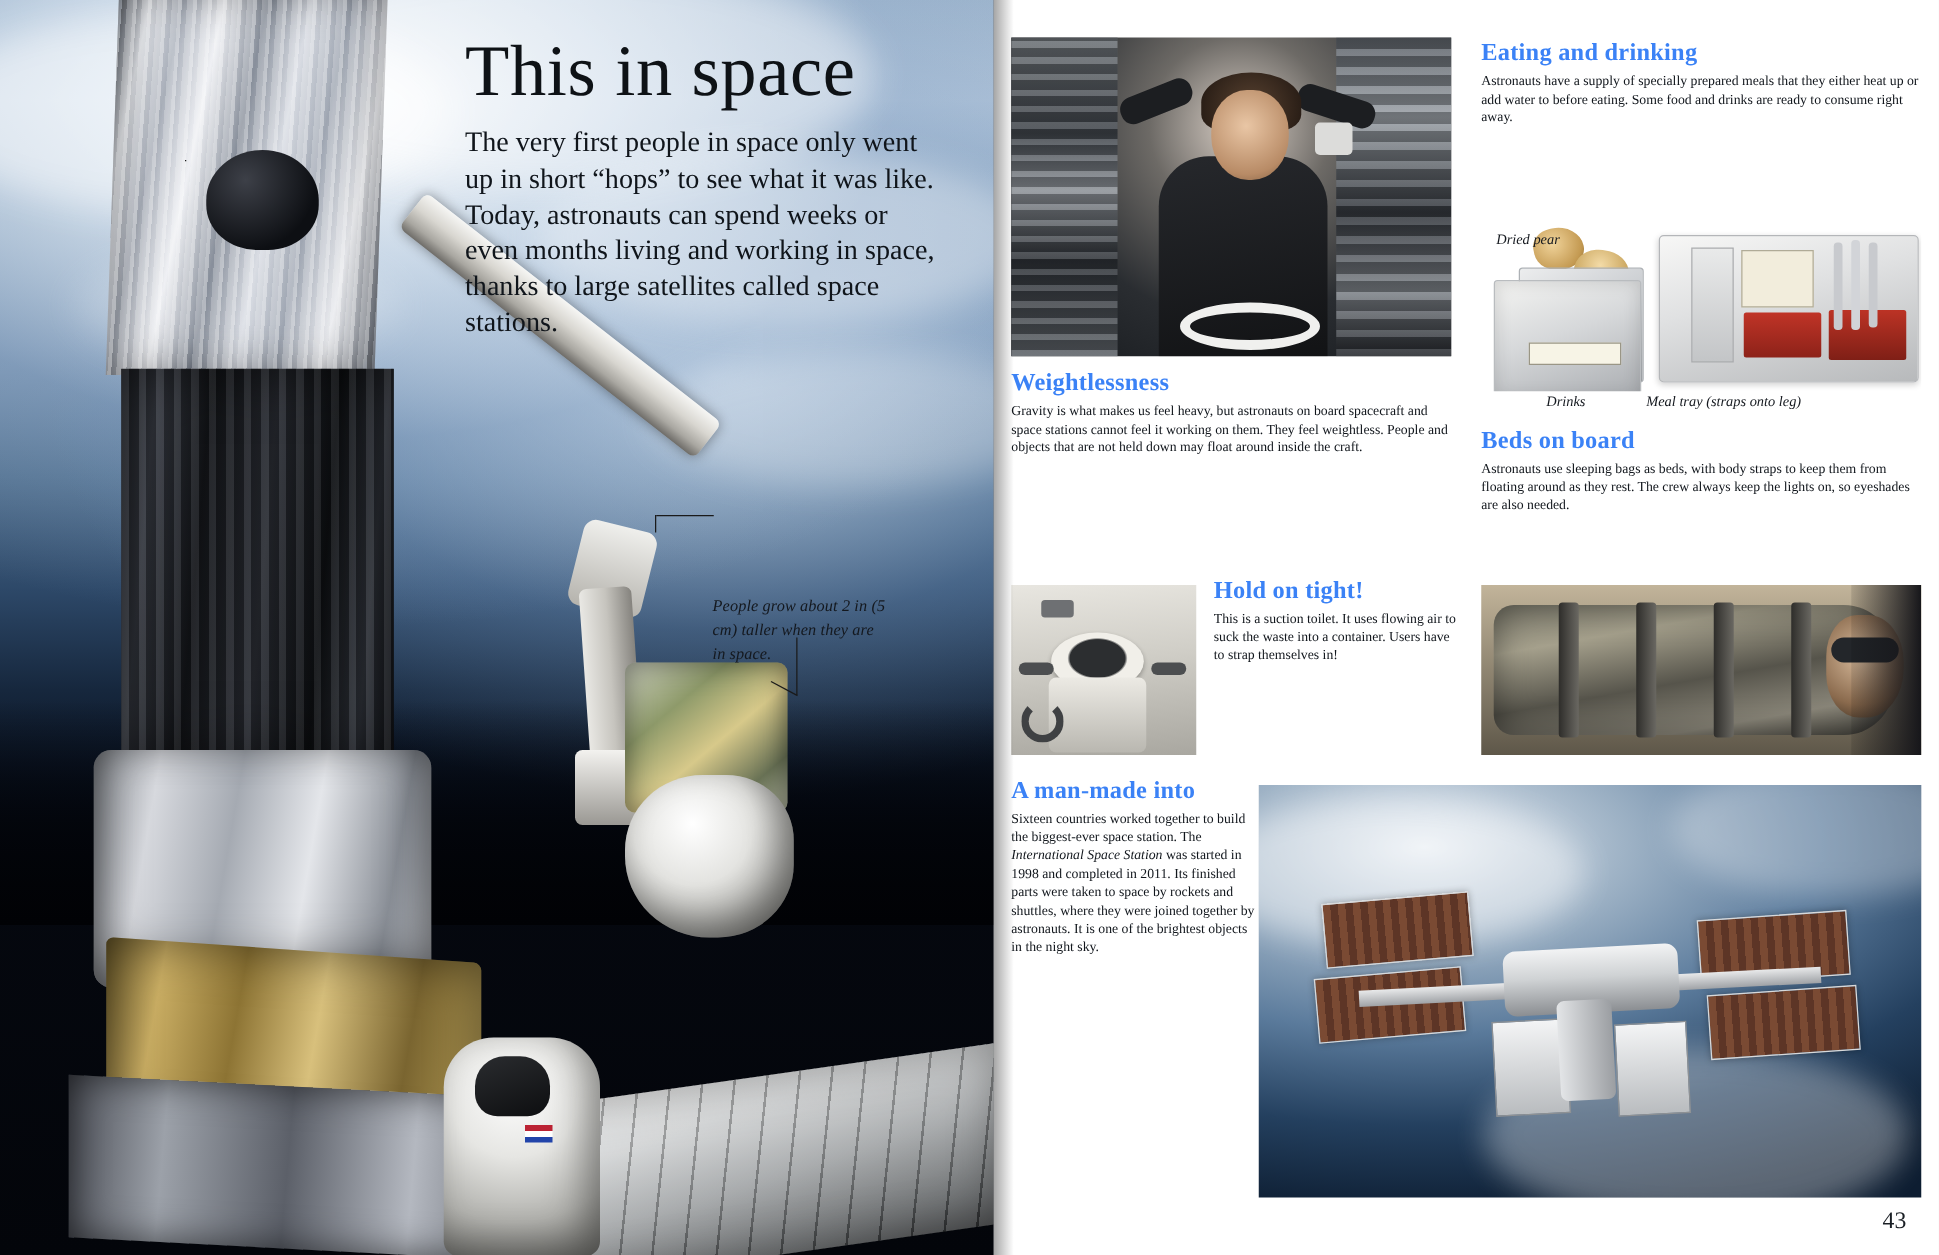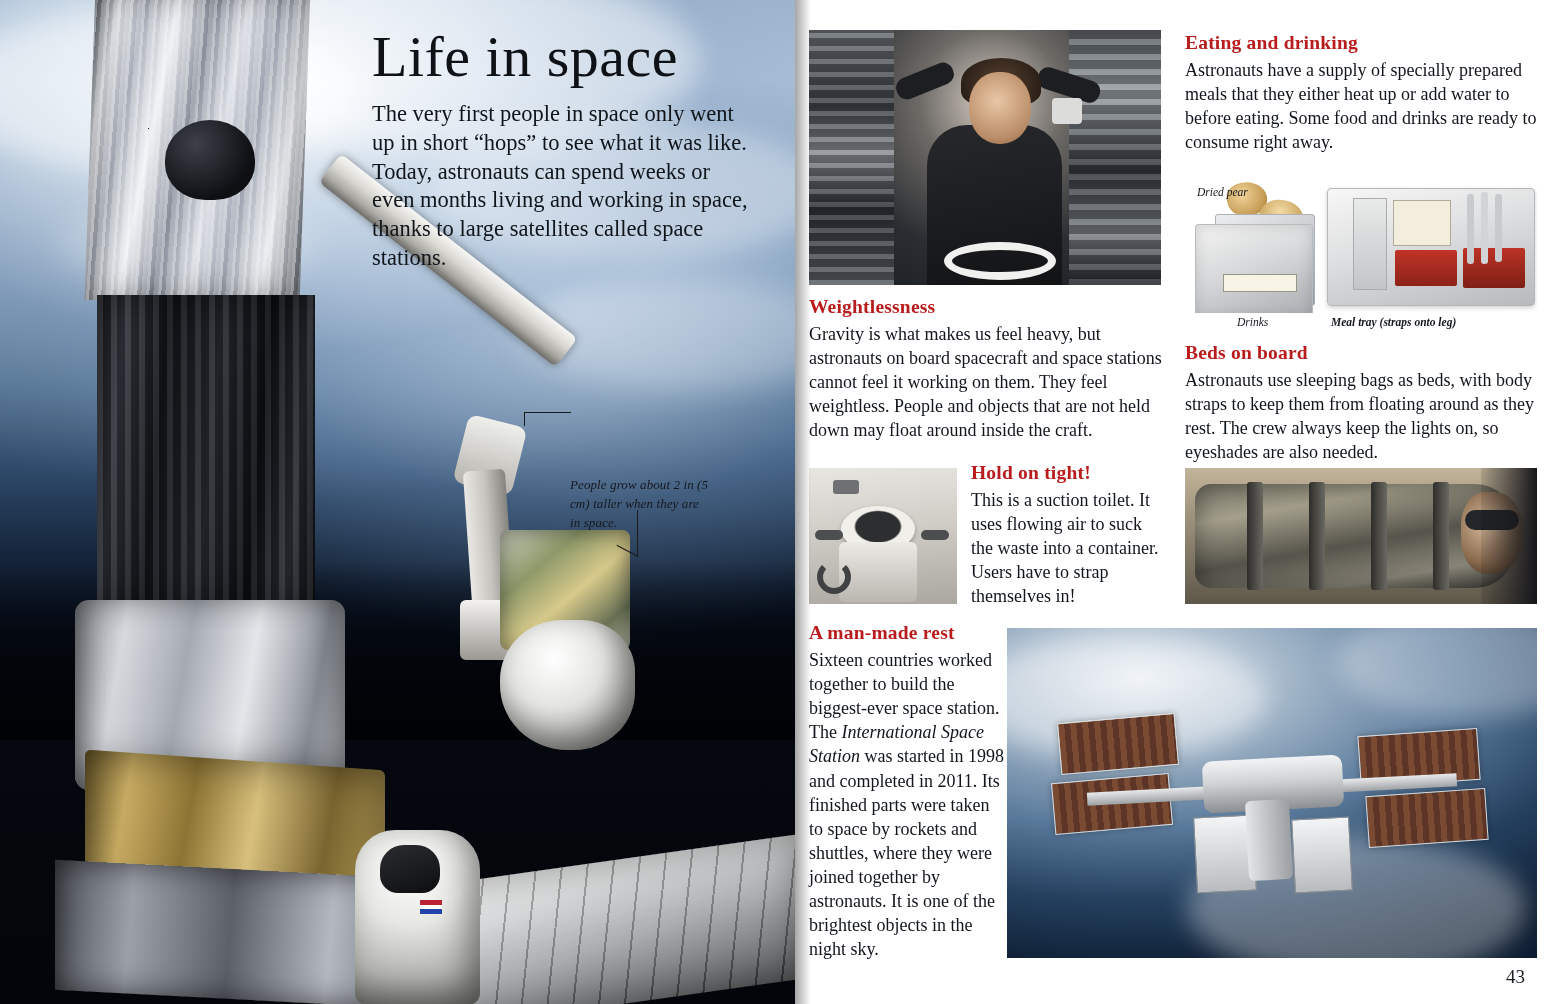--- a/index.html
+++ b/index.html
@@ -226,27 +226,27 @@
     z-index: 5;
   }
 
   .col-left { position: absolute; left: 14px; top: 0; width: 362px; }
   .col-right { position: absolute; left: 390px; top: 0; width: 352px; }
 
   h2.head {
     font-family: "Liberation Serif", serif;
     font-size: 19.5px;
     font-weight: 700;
-    color: #b91c1c;
+    color: #3b82f6;
     margin: 0 0 4px 0;
     letter-spacing: .2px;
   }
   p.body {
     font-family: "Liberation Serif", serif;
-    font-size: 18px;
+    font-size: 11px;
     line-height: 1.34;
     color: #11161c;
     margin: 0;
   }
   p.body em { font-style: italic; }
 
   .photo { position: absolute; overflow: hidden; background: #222; }
 
   
   .ph-weightless {
@@ -424,21 +424,21 @@
 
     <div class="leader" style="left:148px; top:128px; width:1px; height:1px;"></div>
     <div class="leader" style="left:525px; top:412px; width:46px; height:1px;"></div>
     <div class="leader" style="left:524px; top:412px; width:1px; height:14px;"></div>
     <div class="leader" style="left:637px; top:510px; width:1px; height:46px;"></div>
     <div class="leader" style="left:614px; top:556px; width:24px; height:1px; transform:rotate(28deg); transform-origin:right center;"></div>
 
     <div class="cap" style="left:570px; top:476px; width:140px;">People grow about 2 in (5 cm) taller when they are in space.</div>
 
     <div class="title-block">
-      <h1 class="title">Life in space</h1>
+      <h1 class="title">This in space</h1>
       <p class="intro">The very first people in space only went up in short “hops” to see what it was like. Today, astronauts can spend weeks or even months living and working in space, thanks to large satellites called space stations.</p>
     </div>
   </div>
 
   <div class="gutter-shadow"></div>
 
   <div class="right-page">
 
     <div class="photo ph-weightless">
       <div class="w-panel-l"></div>
@@ -467,21 +467,21 @@
       <div class="t-barR"></div>
       <div class="t-hose"></div>
     </div>
 
     <div style="position:absolute; left:176px; top:462px; width:196px;">
       <h2 class="head">Hold on tight!</h2>
       <p class="body">This is a suction toilet. It uses flowing air to suck the waste into a container. Users have to strap themselves in!</p>
     </div>
 
     <div style="position:absolute; left:14px; top:622px; width:196px;">
-      <h2 class="head">A man-made rest</h2>
+      <h2 class="head">A man-made into</h2>
       <p class="body"><span>Sixteen countries worked together to build the biggest-ever space station. The </span><em>International Space Station</em><span> was started in 1998 and completed in 2011. Its finished parts were taken to space by rockets and shuttles, where they were joined together by astronauts. It is one of the brightest objects in the night sky.</span></p>
     </div>
 
     <div class="col-right">
       <div style="position:absolute; left:0; top:32px; width:352px;">
         <h2 class="head">Eating and drinking</h2>
         <p class="body">Astronauts have a supply of specially prepared meals that they either heat up or add water to before eating. Some food and drinks are ready to consume right away.</p>
       </div>
 
       <div style="position:absolute; left:0; top:342px; width:352px;">
@@ -501,21 +501,21 @@
       <div class="f-slotB"></div>
       <div class="f-red1"></div>
       <div class="f-red2"></div>
       <div class="f-util1"></div>
       <div class="f-util2"></div>
       <div class="f-util3"></div>
     </div>
 
     <div class="imgcap" style="left:402px; top:186px; width:60px;">Dried pear</div>
     <div class="imgcap" style="left:442px; top:316px;">Drinks</div>
-    <div class="imgcap" style="left:536px; top:316px;font-weight:bold;">Meal tray (straps onto leg)</div>
+    <div class="imgcap" style="left:522px; top:316px;">Meal tray (straps onto leg)</div>
 
     <div class="photo ph-sleep">
       <div class="s-bag"></div>
       <div class="s-strap" style="left:62px;"></div>
       <div class="s-strap" style="left:124px;"></div>
       <div class="s-strap" style="left:186px;"></div>
       <div class="s-strap" style="left:248px;"></div>
       <div class="s-head"></div>
       <div class="s-mask"></div>
       <div class="s-dark"></div>

